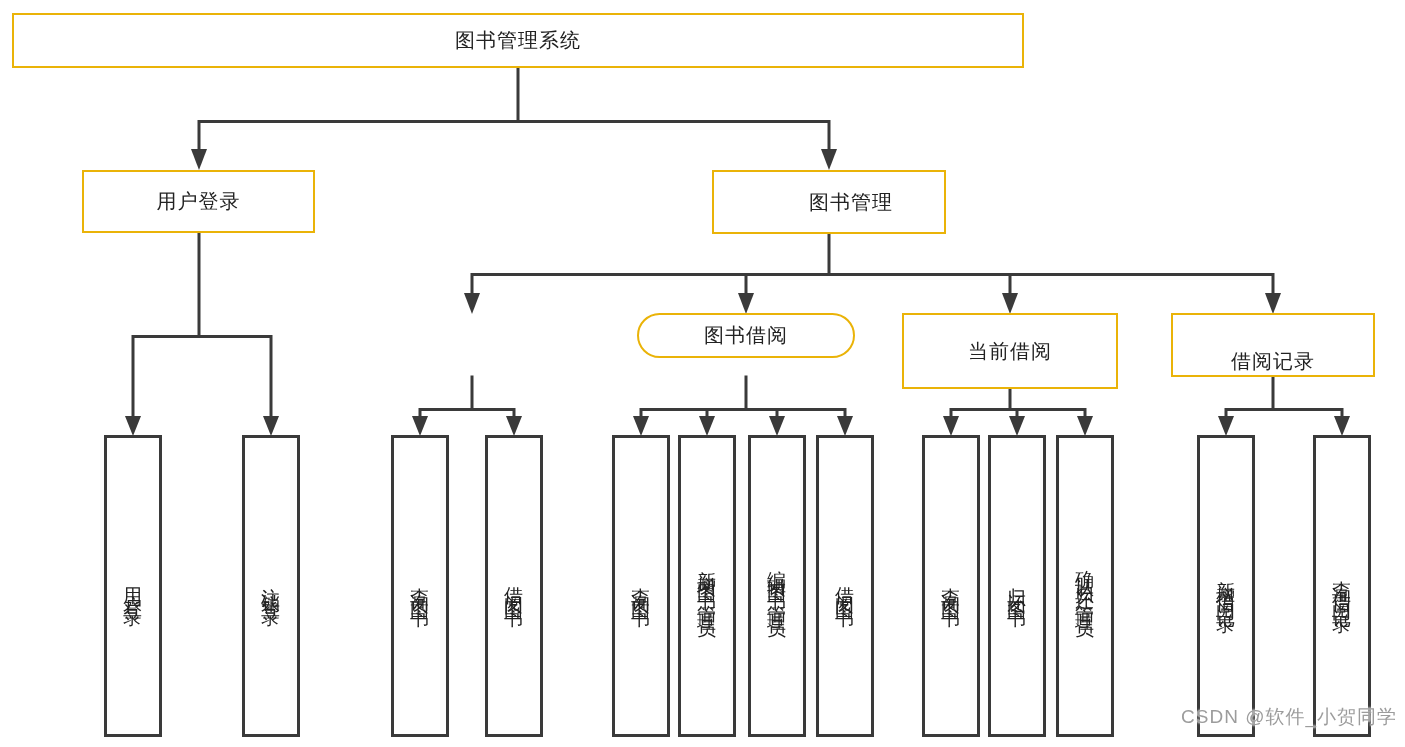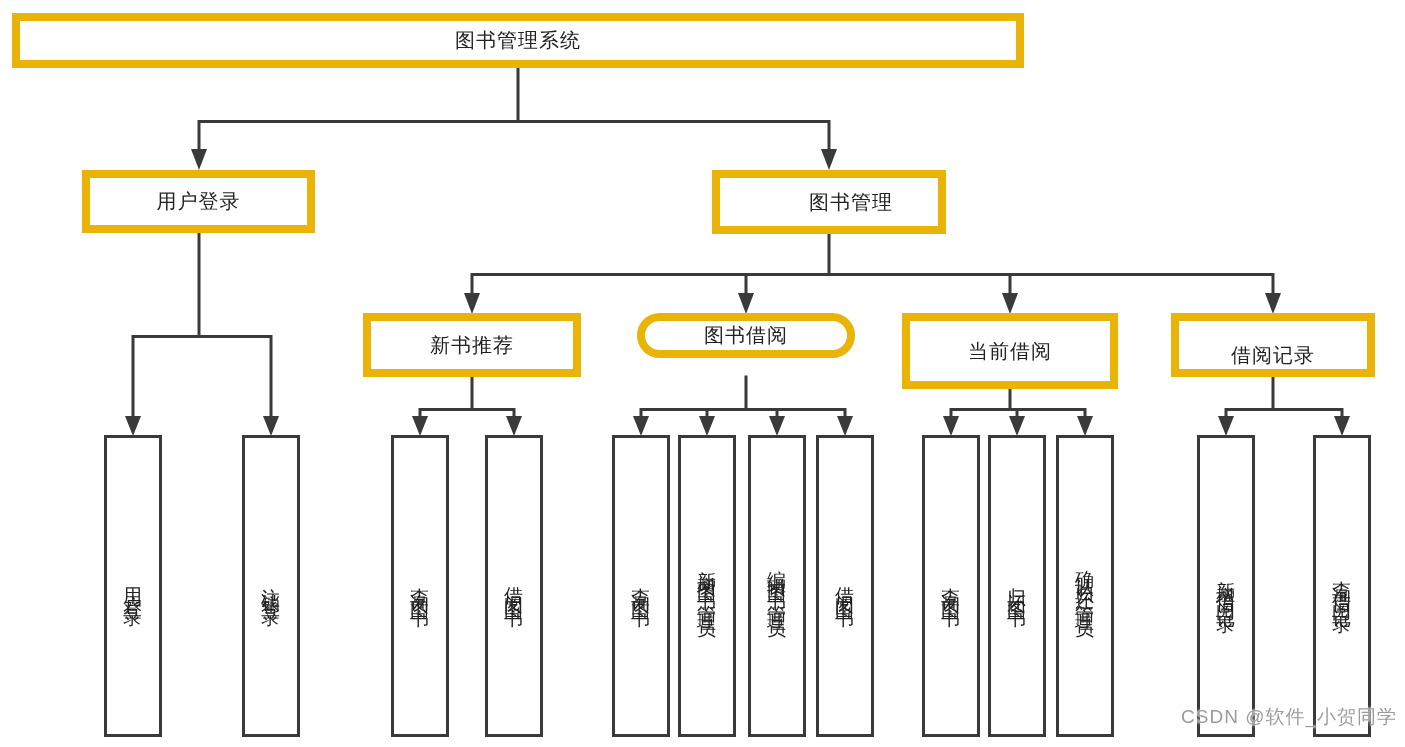--- a/index.html
+++ b/index.html
@@ -8,21 +8,21 @@
     width:1405px;height:747px;
     background:#ffffff;
     font-family:"Liberation Sans","DejaVu Sans",sans-serif;
     color:#222222;
     overflow:hidden;
   }
   .edges{position:absolute;left:0;top:0;width:1405px;height:747px;}
   .hnode{
     position:absolute;
     box-sizing:border-box;
-    border:8px solid #eab308;
+    border:2px solid #eab308;
     background:#ffffff;
     display:flex;align-items:center;justify-content:center;
     font-size:20px;
     letter-spacing:1px;
     z-index:2;
   }
   .vnode{
     position:absolute;
     box-sizing:border-box;
     border:3px solid #3a3a3a;
@@ -98,23 +98,20 @@
     <span>图书管理系统</span>
   </div>
 
   <div class="hnode" style="left:82px;top:170px;width:233px;height:63px;">
     <span>用户登录</span>
   </div>
   <div class="hnode" style="left:712px;top:170px;width:234px;height:64px;padding-left:44px;">
     <span>图书管理</span>
   </div>
 
-  <div class="hnode" style="left:363px;top:313px;width:218px;height:64px;">
-    <span>新书推荐</span>
-  </div>
   <div class="hnode" style="left:637px;top:313px;width:218px;height:45px;border-radius:32px;">
     <span>图书借阅</span>
   </div>
   <div class="hnode" style="left:902px;top:313px;width:216px;height:76px;">
     <span>当前借阅</span>
   </div>
   <div class="hnode" style="left:1171px;top:313px;width:204px;height:64px;align-items:flex-end;">
     <span>借阅记录</span>
   </div>
 

